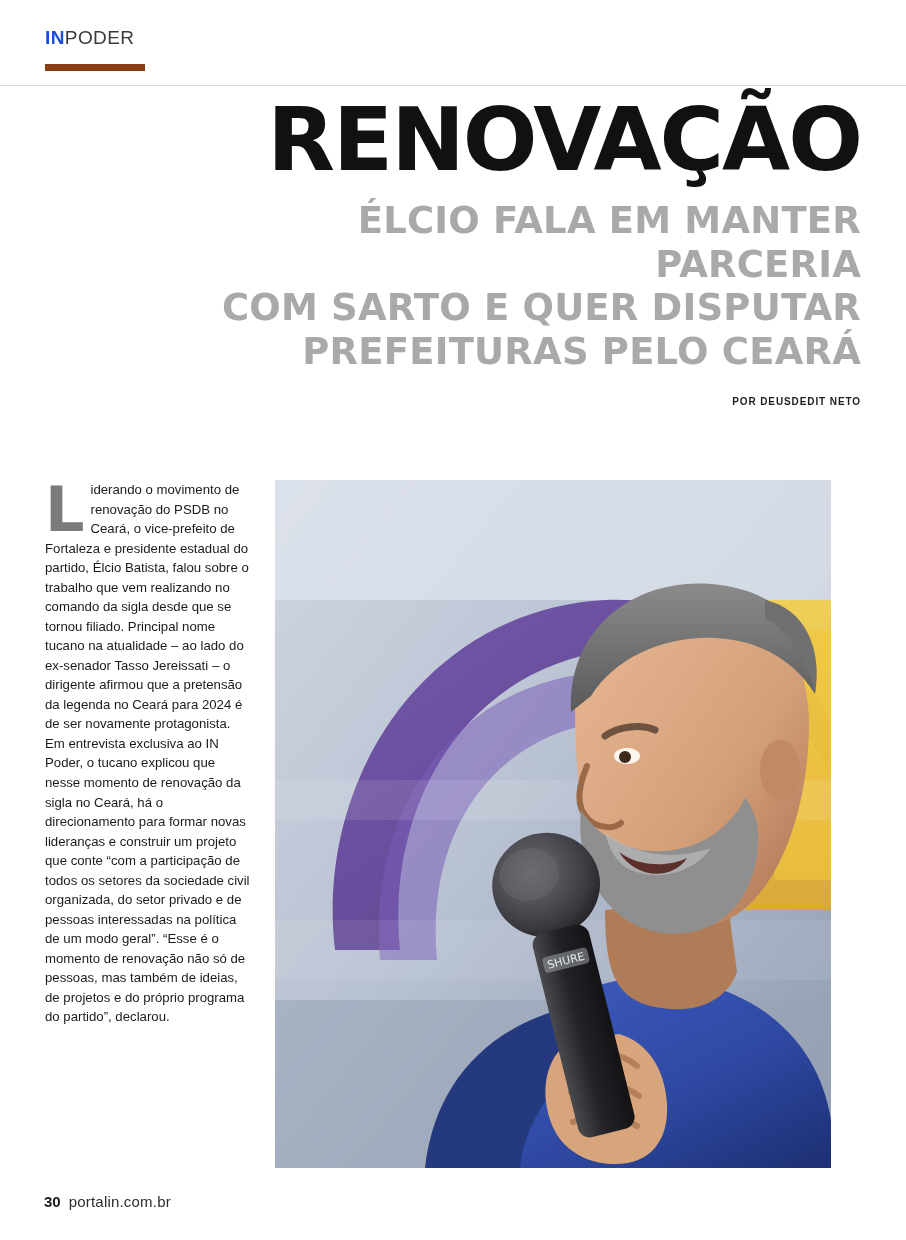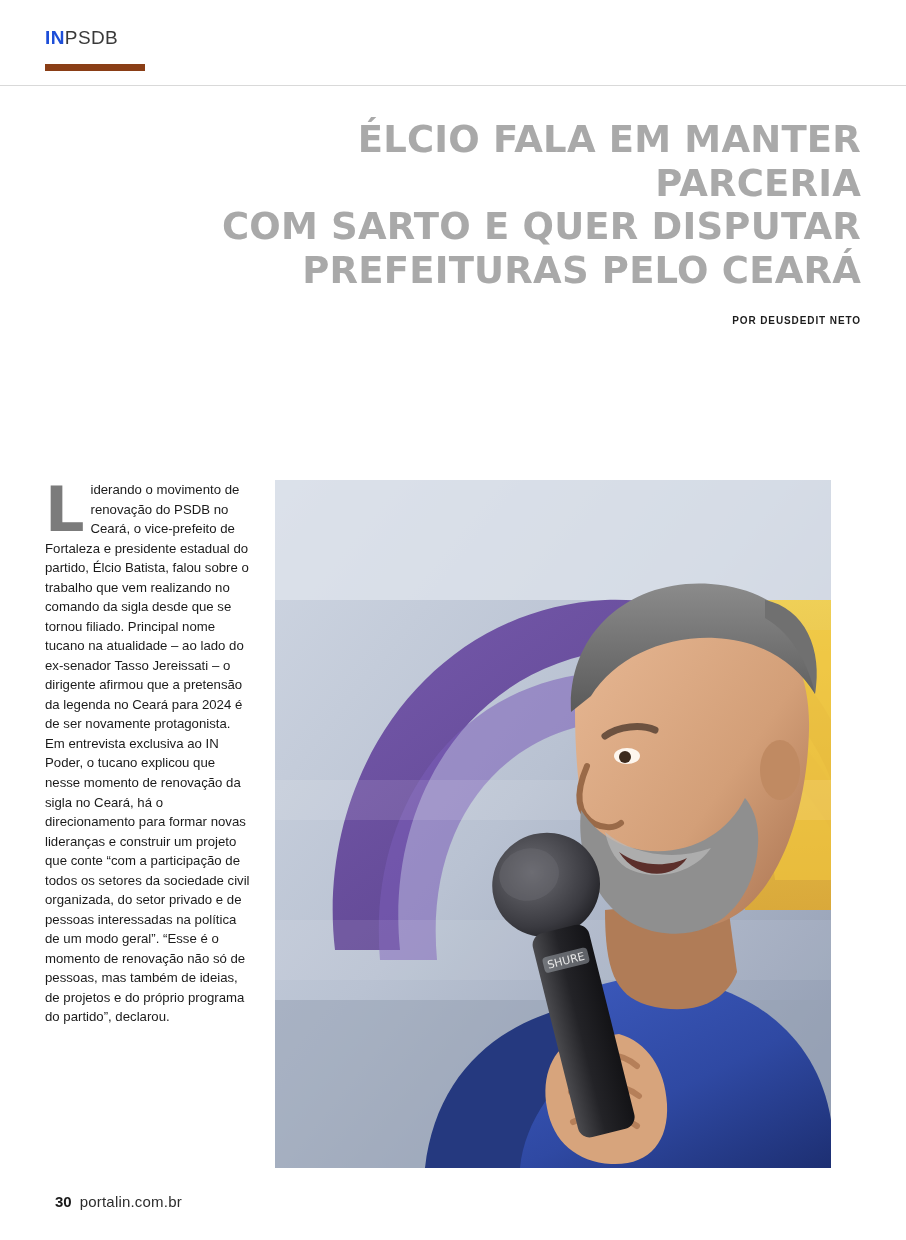--- a/index.html
+++ b/index.html
@@ -147,21 +147,21 @@
   }
   .photo svg {
     display: block;
     width: 100%;
     height: 100%;
   }
 
   
   .footer {
     position: absolute;
-    left: 55px;
+    left: 44px;
     bottom: 30px;
     display: flex;
     align-items: baseline;
     gap: 8px;
   }
   .folio {
     font-size: 15px;
     font-weight: 700;
     color: #1a1a1a;
   }
@@ -173,28 +173,29 @@
     margin-top: 15px;
   }
 </style>
 </head>
 <body>
 
 <div class="page">
 
   <div class="masthead">
     <div class="masthead-text">
-      <span class="bold-in">IN</span><span class="light-poder">PSDB</span>
+      <span class="bold-in">IN</span><span class="light-poder">PODER</span>
     </div>
   </div>
   <div class="masthead-rule"></div>
   <div class="header-hairline"></div>
 
   <div class="title-block">
     <h1 class="headline">
+      <span>RENOVAÇÃO</span>
     </h1>
     <h2 class="subhead">
       <span>ÉLCIO FALA EM MANTER PARCERIA</span>
       <span>COM SARTO E QUER DISPUTAR</span>
       <span>PREFEITURAS PELO CEARÁ</span>
     </h2>
     <div class="byline">POR DEUSDEDIT NETO</div>
   </div>
 
   <div class="content">

